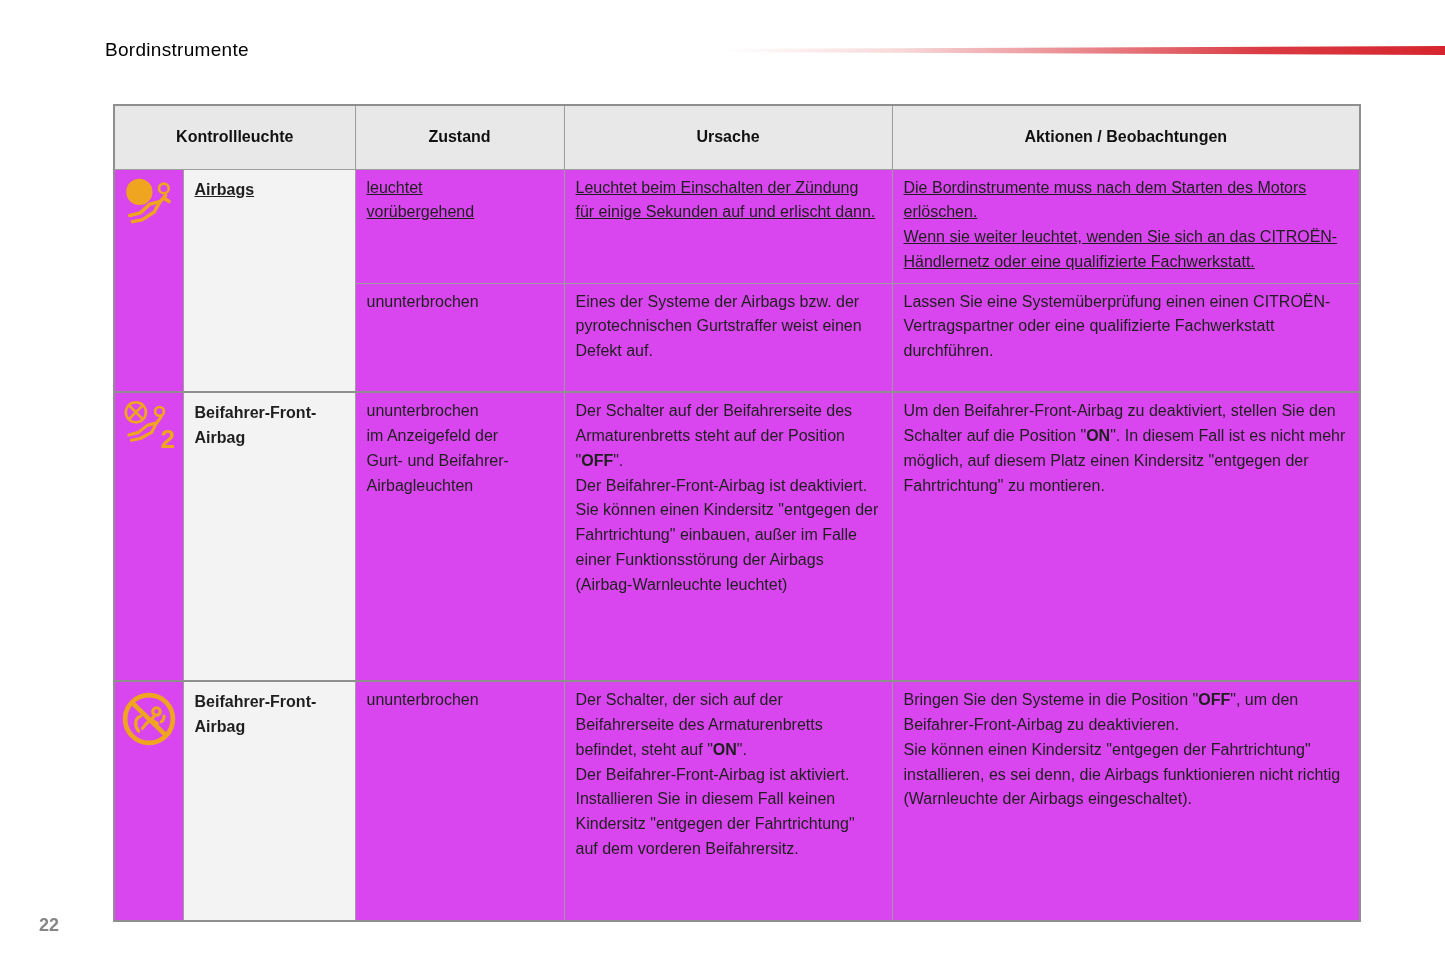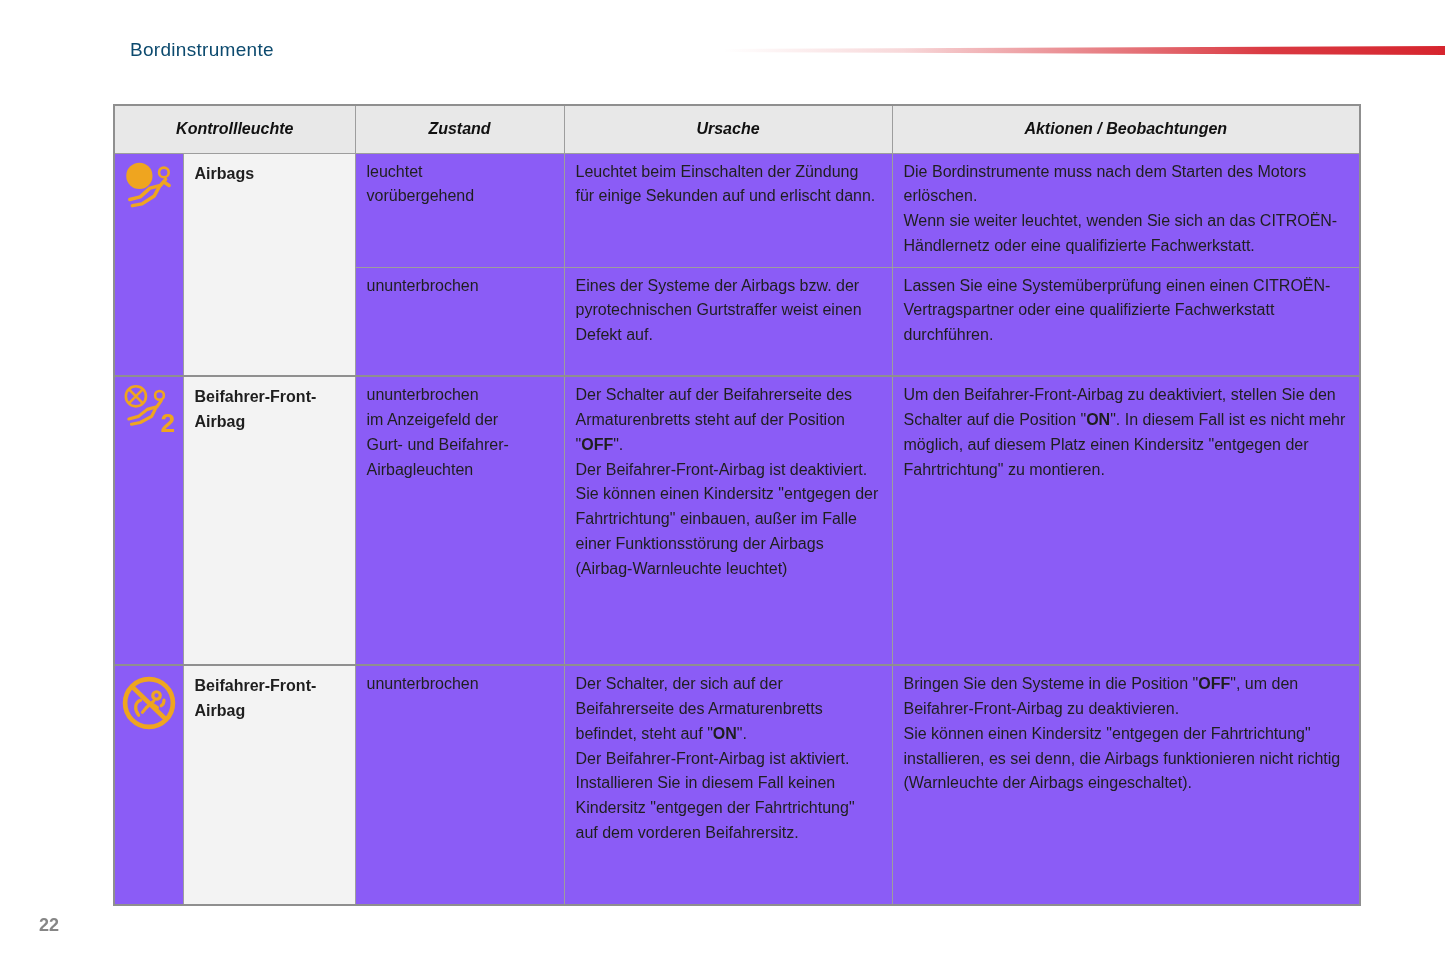--- a/index.html
+++ b/index.html
@@ -5,22 +5,22 @@
   * { margin: 0; padding: 0; box-sizing: content-box; }
   html, body { background: #ffffff; }
   body {
     font-family: "Liberation Sans", "DejaVu Sans", sans-serif;
     color: #1f1f1f;
     width: 1445px; height: 964px;
     position: relative;
     overflow: hidden;
   }
   .section-title {
-    position: absolute; left: 130px; top: 39px;
-    font-size: 19px; color: #0c4a6e; letter-spacing: 0.3px;
+    position: absolute; left: 105px; top: 39px;
+    font-size: 19px; color: #000000; letter-spacing: 0.3px;
   }
   .red-stripe {
     position: absolute; left: 723px; right: 0; top: 46px; height: 9px;
     background: linear-gradient(90deg,
       rgba(214,37,46,0) 0%,
       rgba(214,37,46,0.18) 25%,
       rgba(214,37,46,0.55) 50%,
       rgba(214,37,46,0.9) 75%,
       #d6252e 100%);
     clip-path: polygon(0 32%, 100% 0, 100% 100%, 0 68%);
@@ -29,44 +29,44 @@
     position: absolute; left: 113px; top: 104px;
     width: 1246px;
     border-collapse: collapse;
     table-layout: fixed;
     border: 2px solid #8f8f8f;
   }
   .warn-table th, .warn-table td {
     border: 1px solid #9d9d9d;
     vertical-align: top;
   }
-  .warn-table thead tr { height: 48px; font-style: italic; }
+  .warn-table thead tr { height: 64px; }
   .warn-table thead th {
     background: #e8e8e8;
     font-size: 16px; font-weight: bold; color: #111;
     text-align: center; vertical-align: middle;
     padding: 4px 6px;
   }
   .warn-table tbody td {
     font-size: 16px; line-height: 1.55;
     padding: 6px 11px 8px 11px;
     white-space: pre-line;
-    background: #8b5cf6;
+    background: #d946ef;
   }
   .warn-table td.icon-cell {
     padding: 7px 4px;
     text-align: center;
     white-space: normal;
   }
   .warn-table td.name-cell {
     background: #f3f3f3;
     font-weight: bold;
     padding-top: 8px;
   }
-  tr.r1a { height: 110px; }
+  tr.r1a { height: 110px; text-decoration: underline; }
   tr.r1b { height: 109px; }
   tr.r2  { height: 289px; }
   tr.r3  { height: 240px; }
   tr.major td { border-top: 2px solid #8f8f8f; margin-top: 32px; }
   .b { font-weight: bold; }
   .page-number {
     position: absolute; left: 39px; top: 915px;
     font-size: 18px; font-weight: bold; color: #868686; text-align: right;
   }
 </style>

